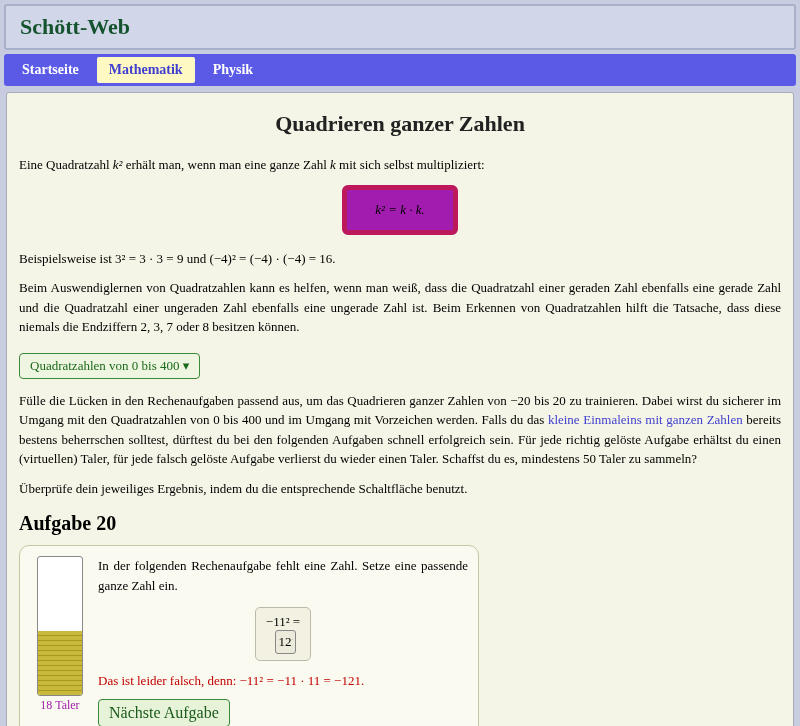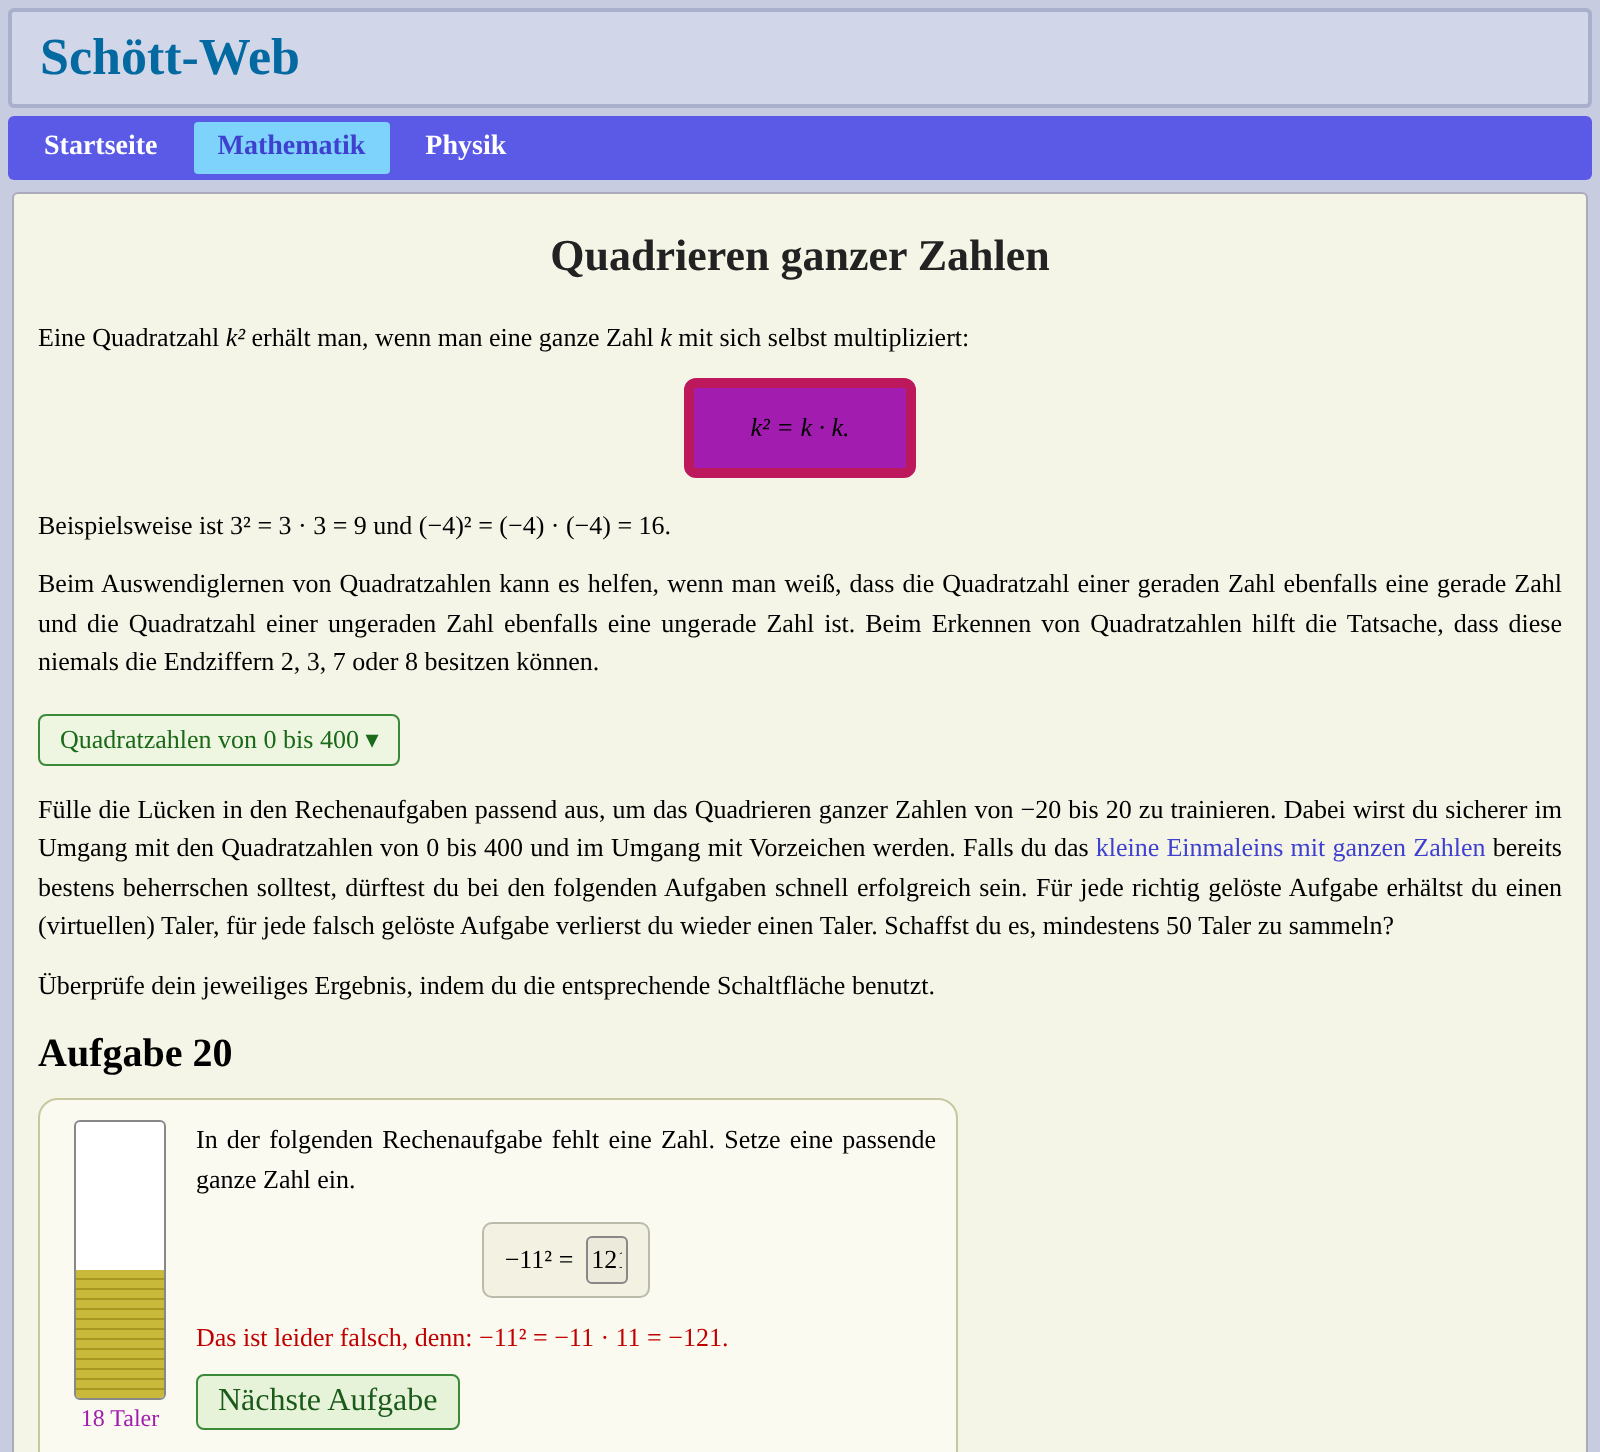--- a/index.html
+++ b/index.html
@@ -11,43 +11,43 @@
     width: 800px;
   }
   .header-band {
     background: #d1d7e8;
     border: 2px solid #a8b0cc;
     border-radius: 3px;
     margin: 4px;
     padding: 8px 14px;
   }
   .site-title {
-    font-size: 26px;
-    font-weight: bold;
-    color: #0369a1;
+    font-size: 22px;
+    font-weight: bold;
+    color: #14532d;
     font-family: Georgia, serif;
   }
   .nav-bar {
     background: #5a5ae6;
     margin: 0 4px;
     border-radius: 3px;
     padding: 3px 6px;
     display: flex;
     gap: 6px;
   }
   .nav-item {
     color: #fff;
     font-weight: bold;
     padding: 5px 12px;
     font-size: 14px;
     border-radius: 2px;
     cursor: pointer;
   }
   .nav-item.active {
-    background: #7dd3fc;
+    background: #fef9c3;
     color: #4040d0;
   }
   .content-area {
     background: #f4f5e6;
     margin: 6px;
     border: 1px solid #aab;
     border-radius: 3px;
     padding: 18px 12px;
   }
   .page-title {
@@ -132,20 +132,21 @@
     margin: 12px 0;
   }
   .calc-box {
     display: inline-flex;
     align-items: center;
     border: 1px solid #bba;
     background: #f2f1e2;
     border-radius: 5px;
     padding: 6px 10px;
     font-family: Georgia, serif;
+    flex-direction: column;
   }
   .answer-input {
     width: 21px;
     text-align: left;
     font-family: inherit;
     font-size: 13px;
     padding: 3px 2px;
     margin-left: 6px;
     border: 1px solid #888;
     border-radius: 3px;

